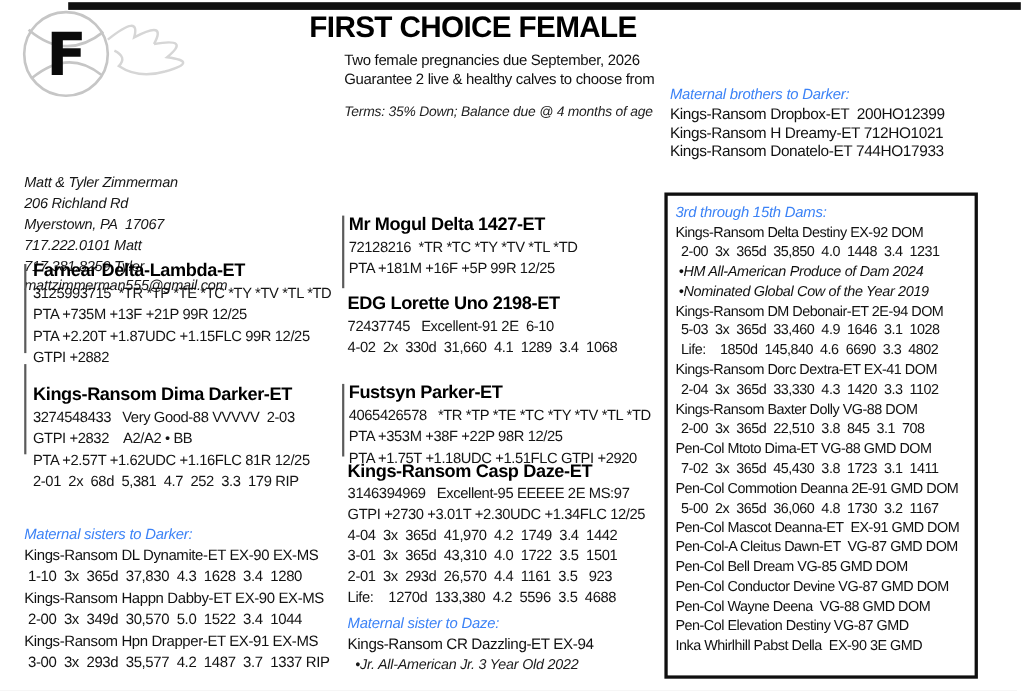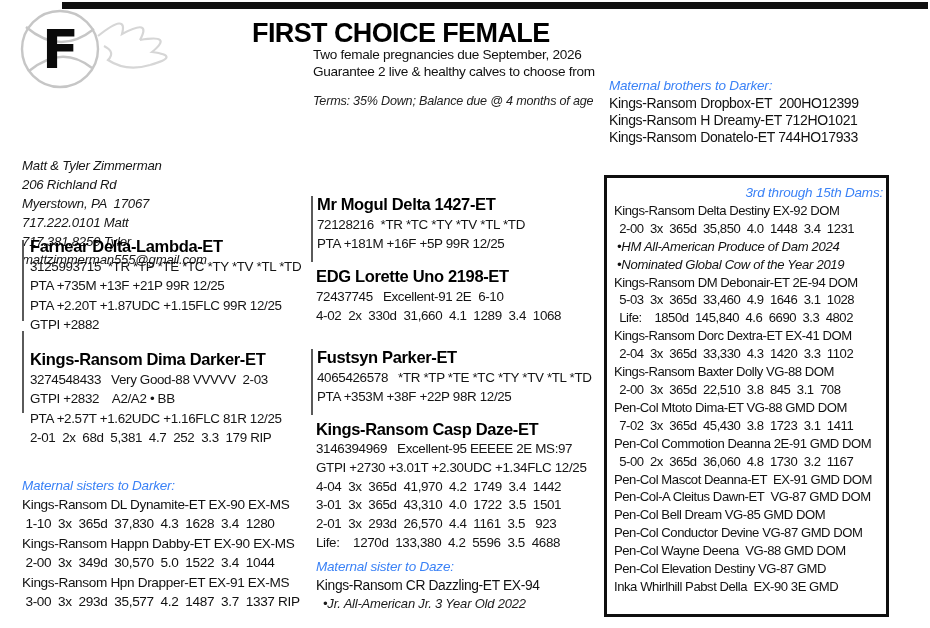--- a/index.html
+++ b/index.html
@@ -1,20 +1,20 @@
 <!DOCTYPE html>
 <html><head>
 <meta charset="utf-8">
 <style>
   html,body{margin:0;padding:0;background:#e8e8e8;}
   .page{position:relative;width:930px;height:628px;background:#ffffff;overflow:hidden;
         font-family:"Liberation Sans",sans-serif;color:#1a1a1a;}
   .abs{position:absolute;}
   .topbar{left:62px;top:2px;width:866px;height:7px;background:#101010;}
-  .title{left:252px;top:18px;width:356px;text-align:left;font-size:27px;font-weight:bold;
+  .title{left:252px;top:10px;width:356px;text-align:center;font-size:27px;font-weight:bold;
          color:#000;letter-spacing:-0.6px;white-space:pre;}
   .subtitle{left:313px;top:46px;font-size:13.6px;line-height:17px;letter-spacing:-0.3px;color:#111;}
   .terms{left:313px;top:94px;font-size:12.6px;font-style:italic;color:#222;letter-spacing:-0.2px;}
   .contact{left:22px;top:101px;font-size:13.2px;font-style:italic;line-height:18.8px;
            color:#161616;letter-spacing:-0.2px;white-space:pre;}
   .sec-head{font-size:13.5px;font-style:italic;color:#3b82f6;letter-spacing:-0.2px;line-height:18px;}
   .matbros{left:609px;top:77px;}
   .matbros .item{font-size:14px;line-height:17px;letter-spacing:-0.35px;white-space:pre;color:#111;}
   .blk .hd{font-size:16.5px;font-weight:bold;color:#000;letter-spacing:-0.35px;line-height:20px;
            margin-bottom:1px;white-space:pre;}
@@ -23,21 +23,21 @@
   .bracket{width:2px;background:#5a5a5a;}
   .sisters{left:22px;top:477px;}
   .sisters .lnrow{font-size:13.6px;line-height:19.4px;letter-spacing:-0.35px;white-space:pre;color:#111;}
   .sisters .ln-record{}
   .dazesis{left:316px;top:558px;}
   .dazesis .name{font-size:13.8px;line-height:19px;letter-spacing:-0.35px;white-space:pre;color:#111;}
   .dazesis .note{font-size:13px;font-style:italic;line-height:18px;letter-spacing:-0.2px;
                  padding-left:7px;color:#1a1a1a;}
   .damsbox{left:604px;top:175px;width:285px;height:442px;border:3px solid #0f0f0f;
            box-sizing:border-box;padding:6px 3px 0 7px;background:#fff;}
-  .damsbox .sec-head{line-height:17.9px;text-align:right;}
+  .damsbox .sec-head{line-height:17.9px;}
   .bxln{font-size:13.1px;line-height:17.9px;letter-spacing:-0.45px;white-space:pre;color:#111;}
   .bxln.ln-record{padding-left:2px;}
   .bxln.ln-note{font-style:italic;padding-left:3px;letter-spacing:-0.3px;}
 </style>
 </head>
 <body>
 
 <div class="page">
 
   <div class="abs topbar"></div>
@@ -121,20 +121,21 @@
         <div class="ln">4-02  2x  330d  31,660  4.1  1289  3.4  1068</div>
       </div>
   </div>
 
   <div class="abs blk" style="left:317px;top:347px">
     <div class="hd">Fustsyn Parker-ET</div>
     <div>
 
     <div class="ln">4065426578   *TR *TP *TE *TC *TY *TV *TL *TD</div>
         <div class="ln">PTA +353M +38F +22P 98R 12/25</div>
+        <div class="ln">PTA +1.75T +1.18UDC +1.51FLC GTPI +2920</div>
       </div>
   </div>
 
   <div class="abs blk blk-tight" style="left:316px;top:419px">
     <div class="hd">Kings-Ransom Casp Daze-ET</div>
     <div>
 
     <div class="ln">3146394969   Excellent-95 EEEEE 2E MS:97</div>
         <div class="ln">GTPI +2730 +3.01T +2.30UDC +1.34FLC 12/25</div>
         <div class="ln">4-04  3x  365d  41,970  4.2  1749  3.4  1442</div>

